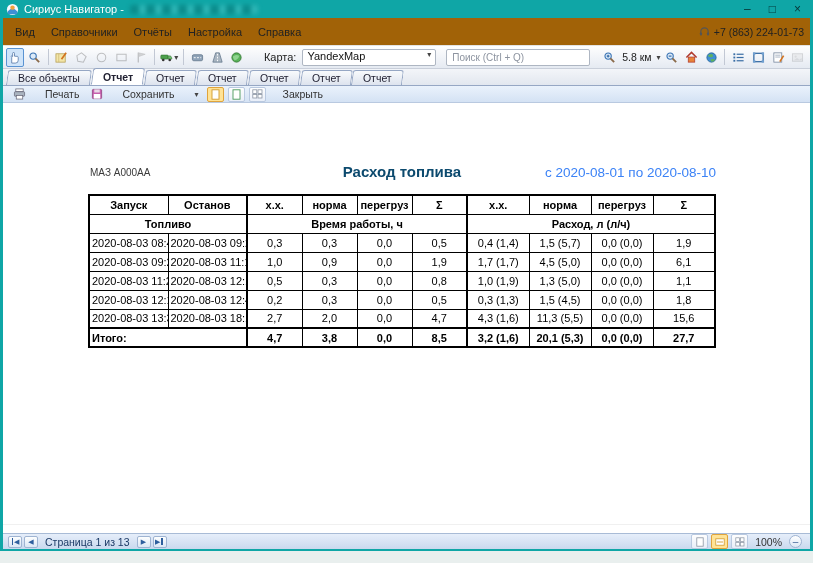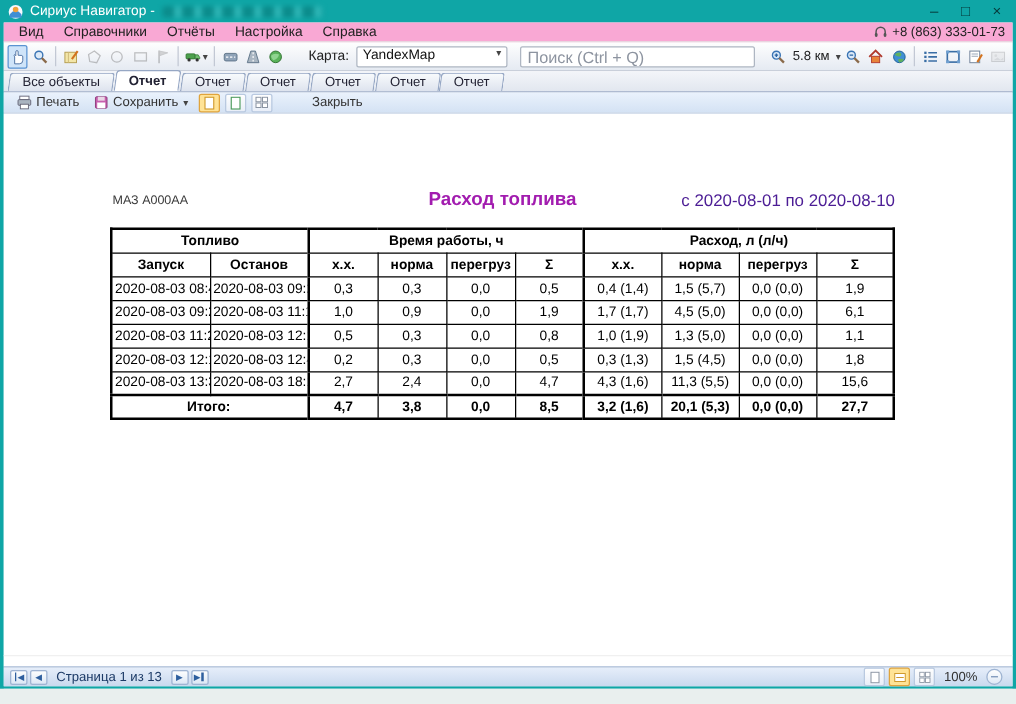--- a/index.html
+++ b/index.html
@@ -10,69 +10,69 @@
   
   .titlebar { height:18px; background:#0fa6a6; color:#fff; display:flex; align-items:center;
               font-size:11px; padding:0 4px; flex:0 0 auto; margin:0 -3px; }
   .titlebar .app-ico { width:13px; height:13px; margin:0 5px 0 2px; flex:0 0 auto; }
   .title-text { white-space:nowrap; }
   .redacted { display:inline-block; width:128px; height:9px; margin-left:6px; border-radius:2px;
               background:repeating-linear-gradient(90deg,#0b8c8c 0 9px,#2db5b5 9px 16px); filter:blur(2px); }
   .win-controls { margin-left:auto; display:flex; align-items:center; gap:18px; padding-right:8px; color:#06393a; font-size:12px; }
   .win-controls span { cursor:default; line-height:16px; }
   
-  .menubar { height:16px; background:#f9a8d4; border-bottom:1px solid #e3e3e3; display:flex; align-items:center;
+  .menubar { height:28px; background:#a16207; border-bottom:1px solid #e3e3e3; display:flex; align-items:center;
              font-size:11px; color:#222; padding-left:4px; flex:0 0 auto; }
   .menubar .mitem { padding:0 8px; }
   .phone { margin-left:auto; display:flex; align-items:center; gap:4px; padding-right:6px; font-size:10.5px; color:#222; }
   
   .toolbar { height:23px; background:linear-gradient(#fefefe,#e5eaf2); border-bottom:1px solid #c9cfda;
              display:flex; align-items:center; gap:2px; padding:0 3px; flex:0 0 auto; }
   .tbtn { width:20px; height:19px; display:flex; align-items:center; justify-content:center; border:1px solid transparent; border-radius:2px; }
   .tbtn.active { background:#cfe4f9; border-color:#5a93d2; }
   .tbtn.disabled { opacity:.38; filter:grayscale(.8); }
   .sep { width:1px; height:16px; background:#c2c8d4; margin:0 2px; }
   .ddarrow { font-size:8px; color:#444; margin-left:1px; }
   .map-label { font-size:11px; color:#222; margin:0 4px 0 16px; }
   .combo { width:150px; height:17px; background:#fff; border:1px solid #aeb6c2; border-radius:2px;
            display:flex; font-size:11px; padding:0 4px; color:#111; }
   .combo .ddarrow { margin-left:auto; }
   .searchbox { flex:1 1 auto; height:17px; margin:16px 8px; border:1px solid #aeb6c2; border-radius:2px; background:#fff;
-               font-size:13px; padding:0 5px; color:#333; font-family:"Liberation Sans",sans-serif; }
+               font-size:10px; padding:0 5px; color:#333; font-family:"Liberation Sans",sans-serif; }
   .searchbox::placeholder { color:#8d94a0; }
   .scale { font-size:10.5px; color:#222; margin:0 2px; white-space:nowrap; }
   
   .tabbar { height:17px; background:linear-gradient(#f3f5f9,#e2e7ef); display:flex; align-items:flex-end;
             padding-left:4px; gap:1px; flex:0 0 auto; border-bottom:1px solid #96a7c4; }
   .tab { height:15px; padding:0 10px; display:flex; align-items:center; font-size:10.5px; color:#223;
          background:linear-gradient(#f8fafc,#dde3ee); border:1px solid #96a7c4; border-bottom:none;
          border-radius:3px 3px 0 0; transform:skewX(-8deg); }
   .tab > span { transform:skewX(8deg); display:inline-block; white-space:nowrap; }
   .tab.active { background:#fff; font-weight:bold; height:17px; position:relative; z-index:2; border-bottom:1px solid #fff; }
   
   .rtoolbar { height:17px; background:linear-gradient(#eaf2fc,#d4e2f4); border-bottom:1px solid #b9c9e0;
               display:flex; align-items:center; gap:4px; padding:0 6px; font-size:10.5px; color:#333; flex:0 0 auto; }
-  .rbtn { display:flex; align-items:center; gap:3px; padding:0 4px; height:15px; }
+  .rbtn { display:flex; align-items:center; gap:19px; padding:0 4px; height:15px; }
   .viewbtn { width:17px; height:15px; border:1px solid #b9c9e0; border-radius:2px; background:linear-gradient(#fefefe,#e8eef8);
              display:flex; align-items:center; justify-content:center; }
   .viewbtn.sel { background:#ffe396; border-color:#e0a43c; }
   
   .report-area { flex:1 1 auto; background:#fff; overflow:hidden; position:relative; }
   .report-page { position:absolute; left:85px; top:55px; width:628px; }
   .rp-head { position:relative; height:22px; margin-bottom:14px; }
   .rp-vehicle { position:absolute; left:2px; bottom:2px; font-size:10px; color:#3a3a3a;text-align:right; }
-  .rp-title { position:absolute; left:0; right:0; bottom:0; text-align:center; font-size:15px; font-weight:bold; color:#a21caf; }
-  .rp-period { position:absolute; right:0; bottom:0; font-size:13.5px; color:#4c1d95; }
+  .rp-title { position:absolute; left:0; right:0; bottom:0; text-align:center; font-size:15px; font-weight:bold; color:#0c4a6e; }
+  .rp-period { position:absolute; right:0; bottom:0; font-size:13.5px; color:#3b82f6; }
   table.rep { border-collapse:collapse; table-layout:fixed; width:628px; border:2px solid #000; }
   table.rep th, table.rep td { border:1px solid #000; font-size:11px; height:19px; text-align:center;
                                padding:0 2px; overflow:hidden; white-space:nowrap; color:#000; }
   table.rep th { font-weight:bold; }
   .gsep { border-left:2px solid #000 !important; }
   tr.total td { font-weight:bold; border-top:2px solid #000; }
-  tr.total td.tlabel { text-align:center; padding-right:4px; }
+  tr.total td.tlabel { text-align:left; padding-right:4px; }
   
   .hscroll { height:9px; background:#fff; border-top:1px solid #f0f0f0; flex:0 0 auto; }
   .statusbar { height:16px; background:linear-gradient(#e6eefa,#c9d9ee); border-top:1px solid #a8bbd6;
                display:flex; align-items:center; padding:0 4px; font-size:10.5px; color:#1c3a66; flex:0 0 auto; }
   .pgbtn { width:14px; height:12px; background:linear-gradient(#fdfefe,#dbe7f5); border:1px solid #9fb4d2; border-radius:2px;
            display:flex; align-items:center; justify-content:center; color:#2e5f9e; font-size:7px; margin:0 1px; }
   .pgbtn .bar { width:1.5px; height:7px; background:#2e5f9e; margin:0 1px; }
   .page-label { margin:16px 6px; white-space:nowrap; }
   .sb-right { margin-left:auto; display:flex; align-items:center; gap:3px; padding-right:4px; }
   .zoomtxt { color:#333; margin:0 4px; }
@@ -106,21 +106,21 @@
     <span class="mitem">Справочники</span>
     <span class="mitem">Отчёты</span>
     <span class="mitem">Настройка</span>
     <span class="mitem">Справка</span>
     <div class="phone">
       <svg width="11" height="11" viewBox="0 0 12 12">
         <path d="M2 8 L2 6 A4 4 0 0 1 10 6 L10 8" fill="none" stroke="#555" stroke-width="1.3"></path>
         <rect x="1" y="7" width="2.3" height="3.4" rx="1" fill="#555"></rect>
         <rect x="8.7" y="7" width="2.3" height="3.4" rx="1" fill="#555"></rect>
       </svg>
-      <span>+8 (863) 333-01-73</span>
+      <span>+7 (863) 224-01-73</span>
     </div>
   </div>
 
   <div class="toolbar">
     <div class="tbtn active">
       <svg width="13" height="13" viewBox="0 0 14 14">
         <path d="M4 13 L4 7 Q3 6 4 5 L5 6 L5 2.6 Q5 1.6 6 1.6 Q7 1.6 7 2.6 L7 5.6 L10.2 5.8 Q11 6 11 7 L11 10 Q11 13 8 13 Z" fill="#fff" stroke="#4a6ea0" stroke-width="0.8"></path>
       </svg>
     </div>
     <div class="tbtn">
@@ -312,21 +312,21 @@
       </svg>
     </div>
     <div class="viewbtn">
       <svg width="11" height="10" viewBox="0 0 11 10">
         <rect x="0.8" y="0.8" width="4" height="3.6" fill="#fff" stroke="#8a94a2" stroke-width="0.8"></rect>
         <rect x="6" y="0.8" width="4" height="3.6" fill="#fff" stroke="#8a94a2" stroke-width="0.8"></rect>
         <rect x="0.8" y="5.4" width="4" height="3.6" fill="#fff" stroke="#8a94a2" stroke-width="0.8"></rect>
         <rect x="6" y="5.4" width="4" height="3.6" fill="#fff" stroke="#8a94a2" stroke-width="0.8"></rect>
       </svg>
     </div>
-    <div class="rbtn" style="margin-left:24px;">
+    <div class="rbtn" style="margin-left:9px;">
       <span>Закрыть</span>
     </div>
   </div>
 
   <div class="report-area">
     <div class="report-page">
       <div class="rp-head">
         <span class="rp-vehicle">МАЗ A000AA</span>
         <span class="rp-title">Расход топлива</span>
         <span class="rp-period">с 2020-08-01 по 2020-08-10</span>
@@ -339,36 +339,36 @@
             <col style="width:55px">
             <col style="width:55px">
             <col style="width:55px">
           <col style="width:62px">
             <col style="width:62px">
             <col style="width:62px">
             <col style="width:62px">
         </colgroup>
         <thead>
           <tr>
-            <th colspan="2">Топливо</th>
-            <th colspan="4" class="gsep">Время работы, ч</th>
-            <th colspan="4" class="gsep">Расход, л (л/ч)</th>
-          </tr>
-          <tr>
             <th>Запуск</th>
             <th>Останов</th>
             <th class="gsep">х.х.</th>
             <th>норма</th>
             <th>перегруз</th>
             <th>Σ</th>
             <th class="gsep">х.х.</th>
             <th>норма</th>
             <th>перегруз</th>
             <th>Σ</th>
           </tr>
+          <tr>
+            <th colspan="2">Топливо</th>
+            <th colspan="4" class="gsep">Время работы, ч</th>
+            <th colspan="4" class="gsep">Расход, л (л/ч)</th>
+          </tr>
         </thead>
         <tbody>
           <tr>
             <td>2020-08-03 08:48</td>
               <td>2020-08-03 09:20</td>
             <td class="gsep">0,3</td>
               <td>0,3</td>
             <td>0,0</td>
               <td>0,5</td>
             <td class="gsep">0,4 (1,4)</td>
@@ -409,21 +409,21 @@
               <td>0,5</td>
             <td class="gsep">0,3 (1,3)</td>
               <td>1,5 (4,5)</td>
             <td>0,0 (0,0)</td>
               <td>1,8</td>
           </tr>
           <tr>
             <td>2020-08-03 13:32</td>
               <td>2020-08-03 18:16</td>
             <td class="gsep">2,7</td>
-              <td>2,4</td>
+              <td>2,0</td>
             <td>0,0</td>
               <td>4,7</td>
             <td class="gsep">4,3 (1,6)</td>
               <td>11,3 (5,5)</td>
             <td>0,0 (0,0)</td>
               <td>15,6</td>
           </tr>
           <tr class="total">
             <td colspan="2" class="tlabel">Итого:</td>
             <td class="gsep">4,7</td>

